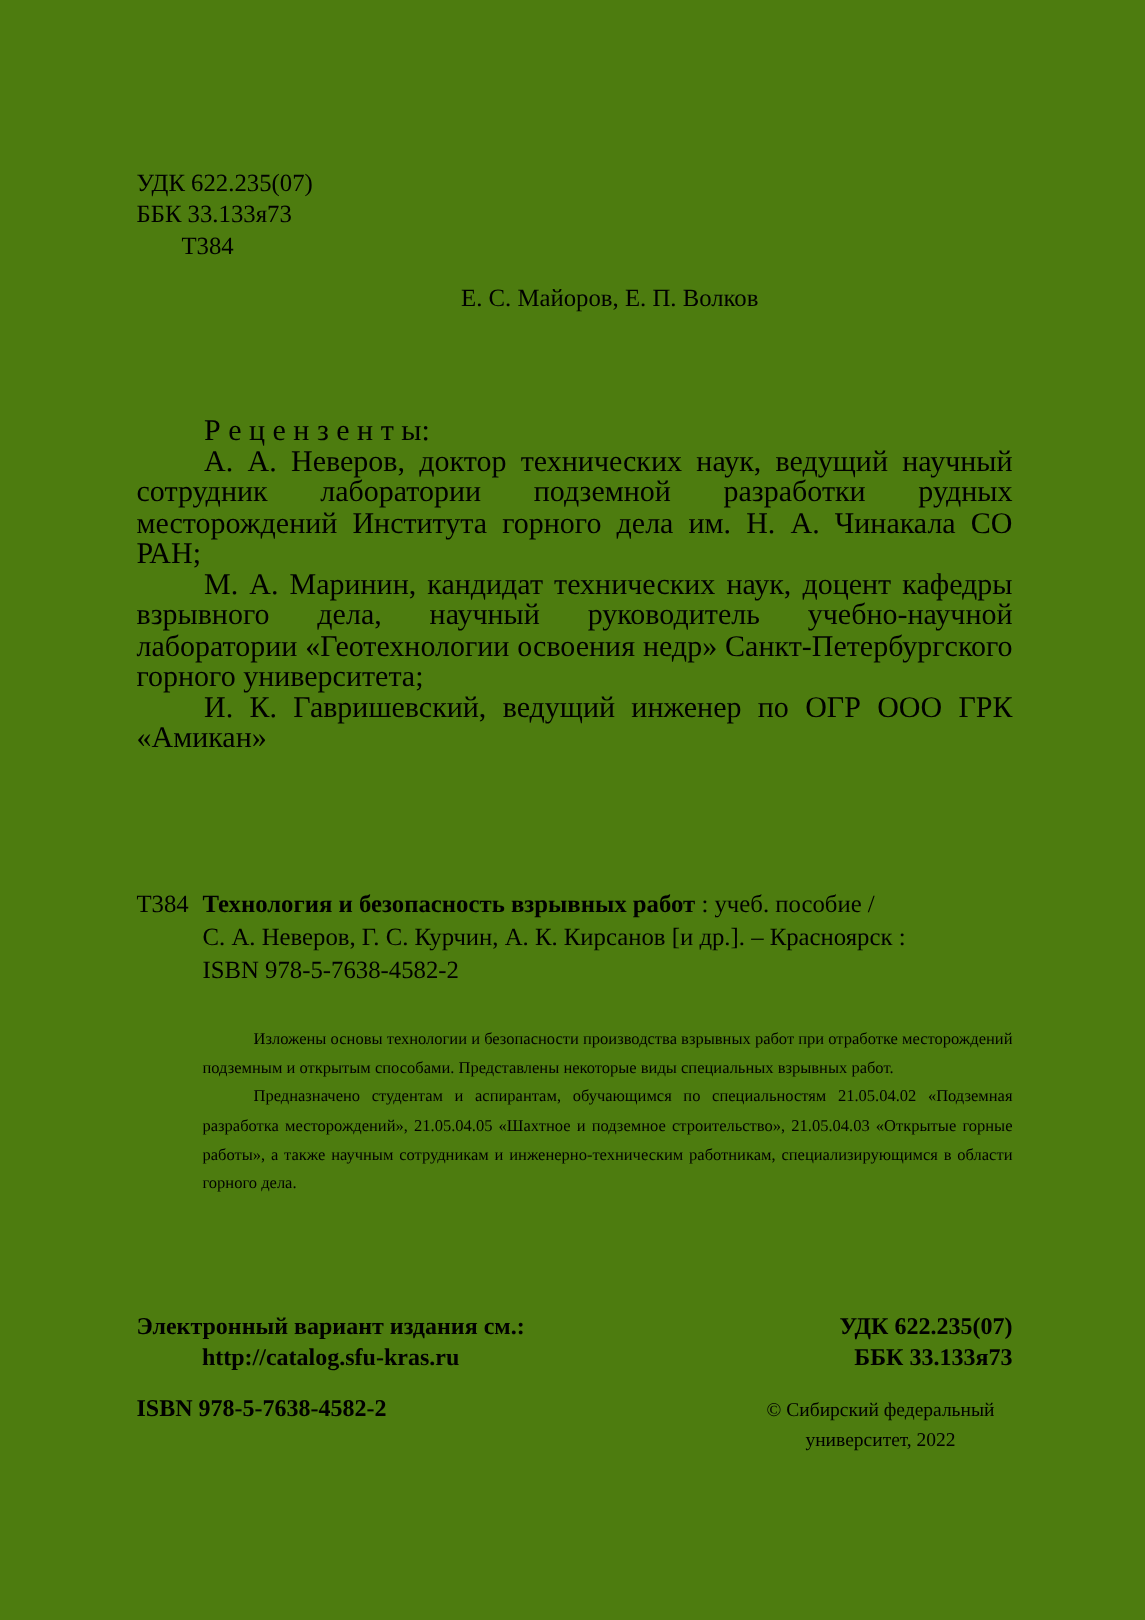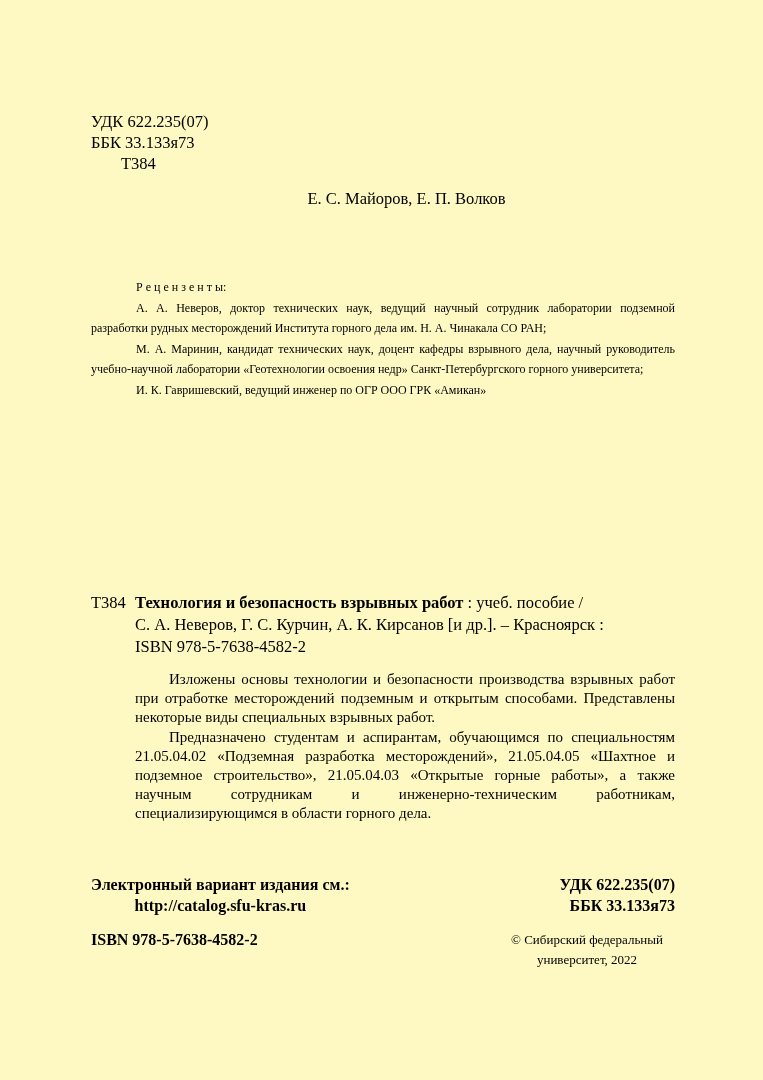--- a/index.html
+++ b/index.html
@@ -5,21 +5,21 @@
   html, body {
     margin: 0;
     padding: 0;
     background: #e8e8e8;
   }
   .page {
     position: relative;
     width: 763px;
     height: 1080px;
     margin: 0 auto;
-    background: #fef9c3;
+    background: #4d7c0f;
     font-family: "Liberation Serif", "DejaVu Serif", serif;
     color: #000000;
     overflow: hidden;
   }
   .block { position: absolute; }
 
   
   .codes-top {
     left: 91px;
     top: 111px;
@@ -39,21 +39,21 @@
     text-align: center;
     font-size: 16.5px;
     line-height: 22px;
   }
 
   
   .reviewers {
     left: 91px;
     top: 277px;
     width: 584px;
-    font-size: 12px;
+    font-size: 20px;
     line-height: 20.5px;
     text-align: justify;
   }
   .reviewers .rev-label { text-indent: 45px; }
   .reviewers p {
     margin: 0;
     text-indent: 45px;
   }
 
   
@@ -68,23 +68,23 @@
     position: absolute;
     left: 0;
     top: 0;
   }
   .catalog .cat-lines { margin-left: 44px; }
   .catalog .bold { font-weight: bold; }
 
   
   .annotation {
     left: 135px;
-    top: 670px;
+    top: 684px;
     width: 540px;
-    font-size: 15px;
+    font-size: 11px;
     line-height: 19.2px;
     text-align: justify;
   }
   .annotation p {
     margin: 0;
     text-indent: 34px;
   }
 
   
   .footer-top {

